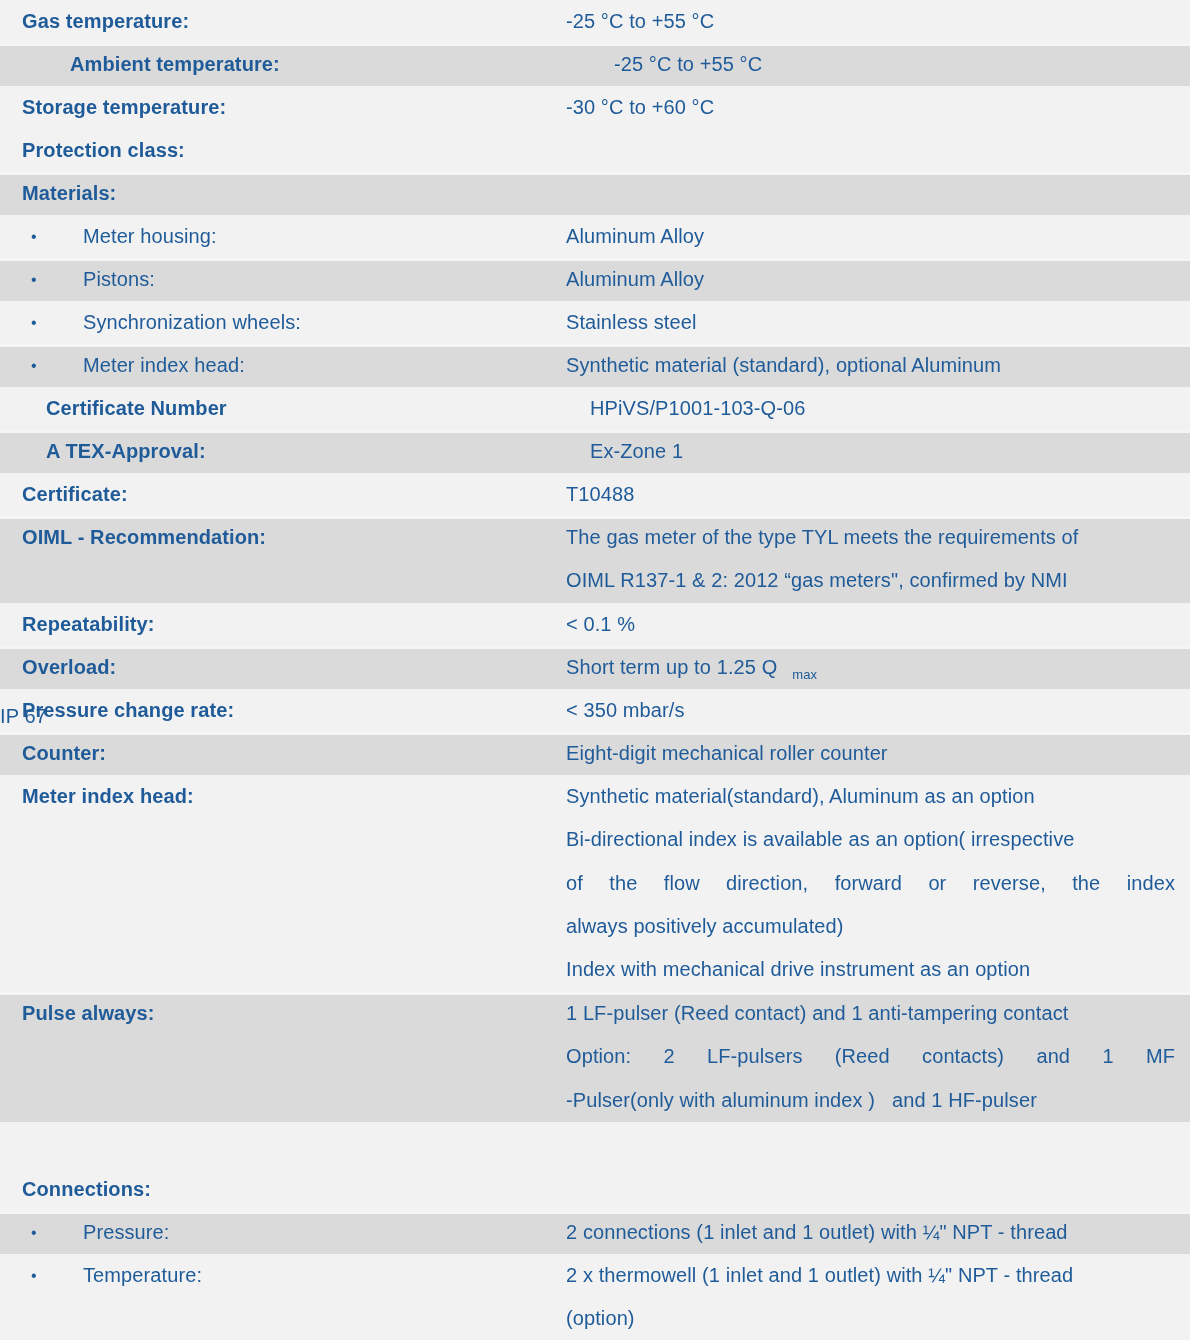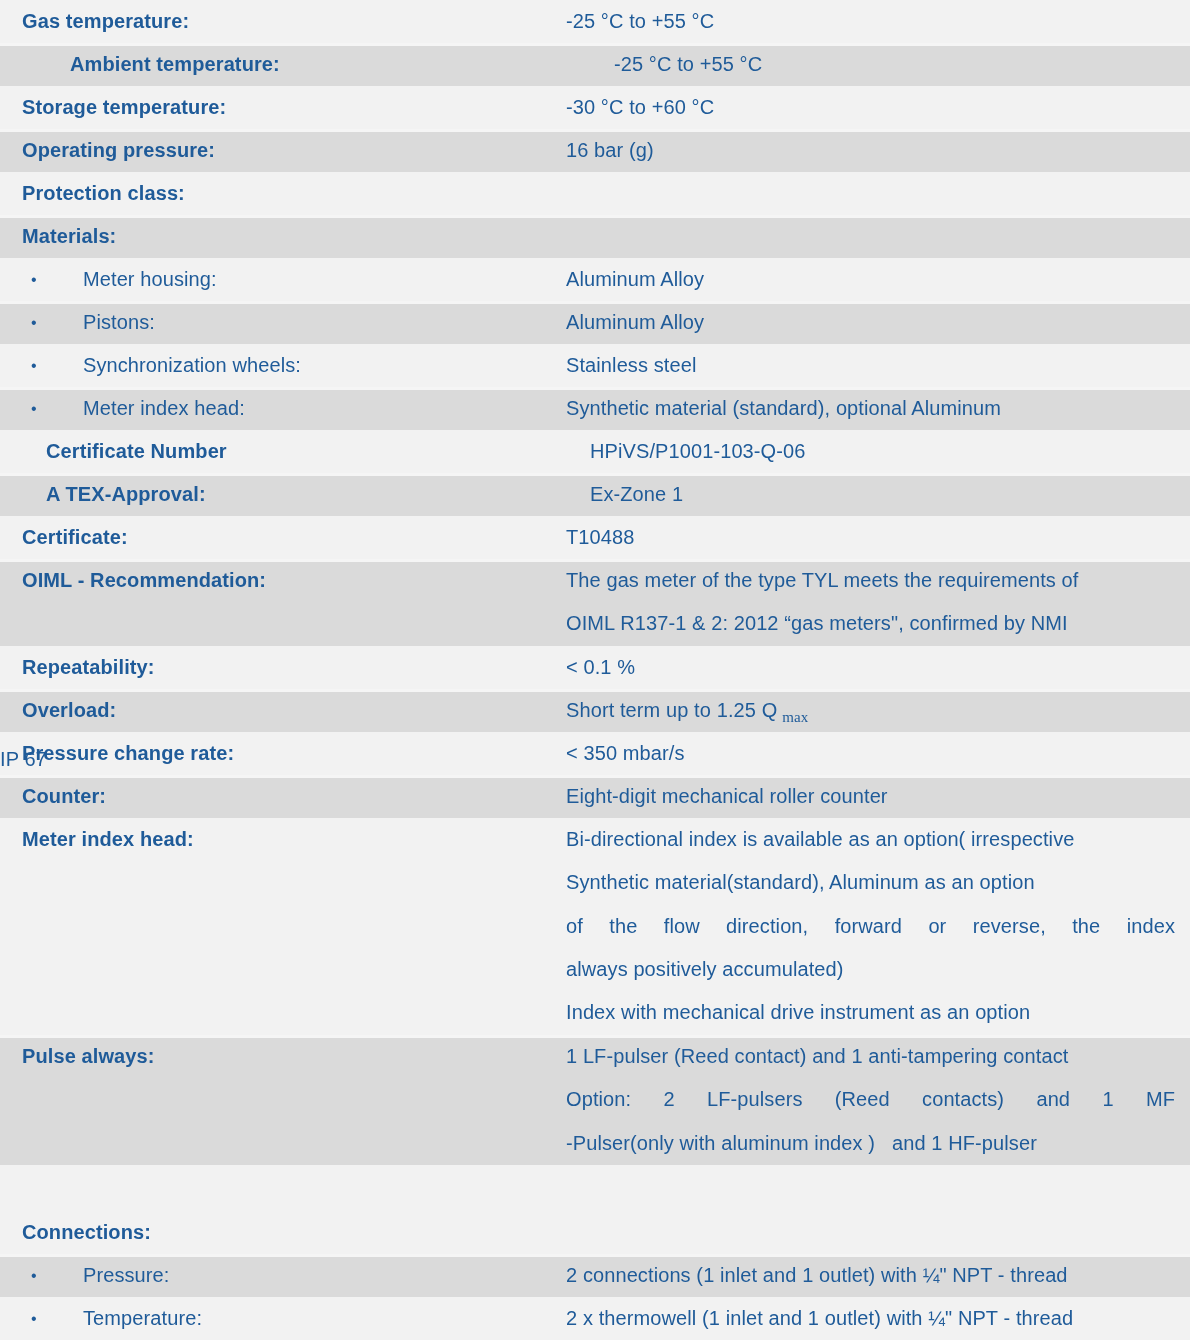--- a/index.html
+++ b/index.html
@@ -61,25 +61,24 @@
     line-height: 43.3px;
     white-space: nowrap;
     letter-spacing: 0.1px;
   }
   .vline.just {
     white-space: normal;
     text-align: justify;
     text-align-last: justify;
   }
   .subsc {
-    font-size: 15px;
+    font-size: 13px;
     position: relative;
     top: 5px;
-    margin-left: 5px;
-    font-family: Liberation Serif, serif;
+    margin-left: 15px;
   }
 </style>
 </head>
 <body>
 
 <div id="spec-table">
     <div class="row" style="height: 43px;">
     <div class="label-cell">
 
       <span class="label">Gas temperature:</span>
@@ -99,29 +98,20 @@
   </div>
     <div class="row" style="height: 43px;">
     <div class="label-cell">
 
       <span class="label">Storage temperature:</span>
     </div>
     <div class="value-cell">
         <div class="vline"><span>-30 °C to +60 °C</span></div>
       </div>
   </div>
-    <div class="row shade" style="height: 43px;">
-    <div class="label-cell">
-
-      <span class="label">Operating pressure:</span>
-    </div>
-    <div class="value-cell">
-        <div class="vline"><span>16 bar (g)</span></div>
-      </div>
-  </div>
     <div class="row" style="height: 43px; flex-direction: column;">
     <div class="label-cell">
 
       <span class="label">Protection class:</span>
     </div>
     <div class="value-cell">
         <div class="vline"><span>IP 67</span></div>
       </div>
   </div>
     <div class="row shade" style="height: 43px;">
@@ -239,22 +229,22 @@
     <div class="value-cell">
         <div class="vline"><span>Eight-digit mechanical roller counter</span></div>
       </div>
   </div>
     <div class="row" style="height: 217px;">
     <div class="label-cell">
 
       <span class="label">Meter index head:</span>
     </div>
     <div class="value-cell">
+        <div class="vline"><span>Synthetic material(standard), Aluminum as an option</span></div>
         <div class="vline"><span>Bi-directional index is available as an option( irrespective</span></div>
-        <div class="vline"><span>Synthetic material(standard), Aluminum as an option</span></div>
         <div class="vline just"><span>of the flow direction, forward or reverse, the index</span></div>
         <div class="vline"><span>always positively accumulated)</span></div>
         <div class="vline"><span>Index with mechanical drive instrument as an option</span></div>
       </div>
   </div>
     <div class="row shade" style="height: 130px;">
     <div class="label-cell">
 
       <span class="label">Pulse always:</span>
     </div>

